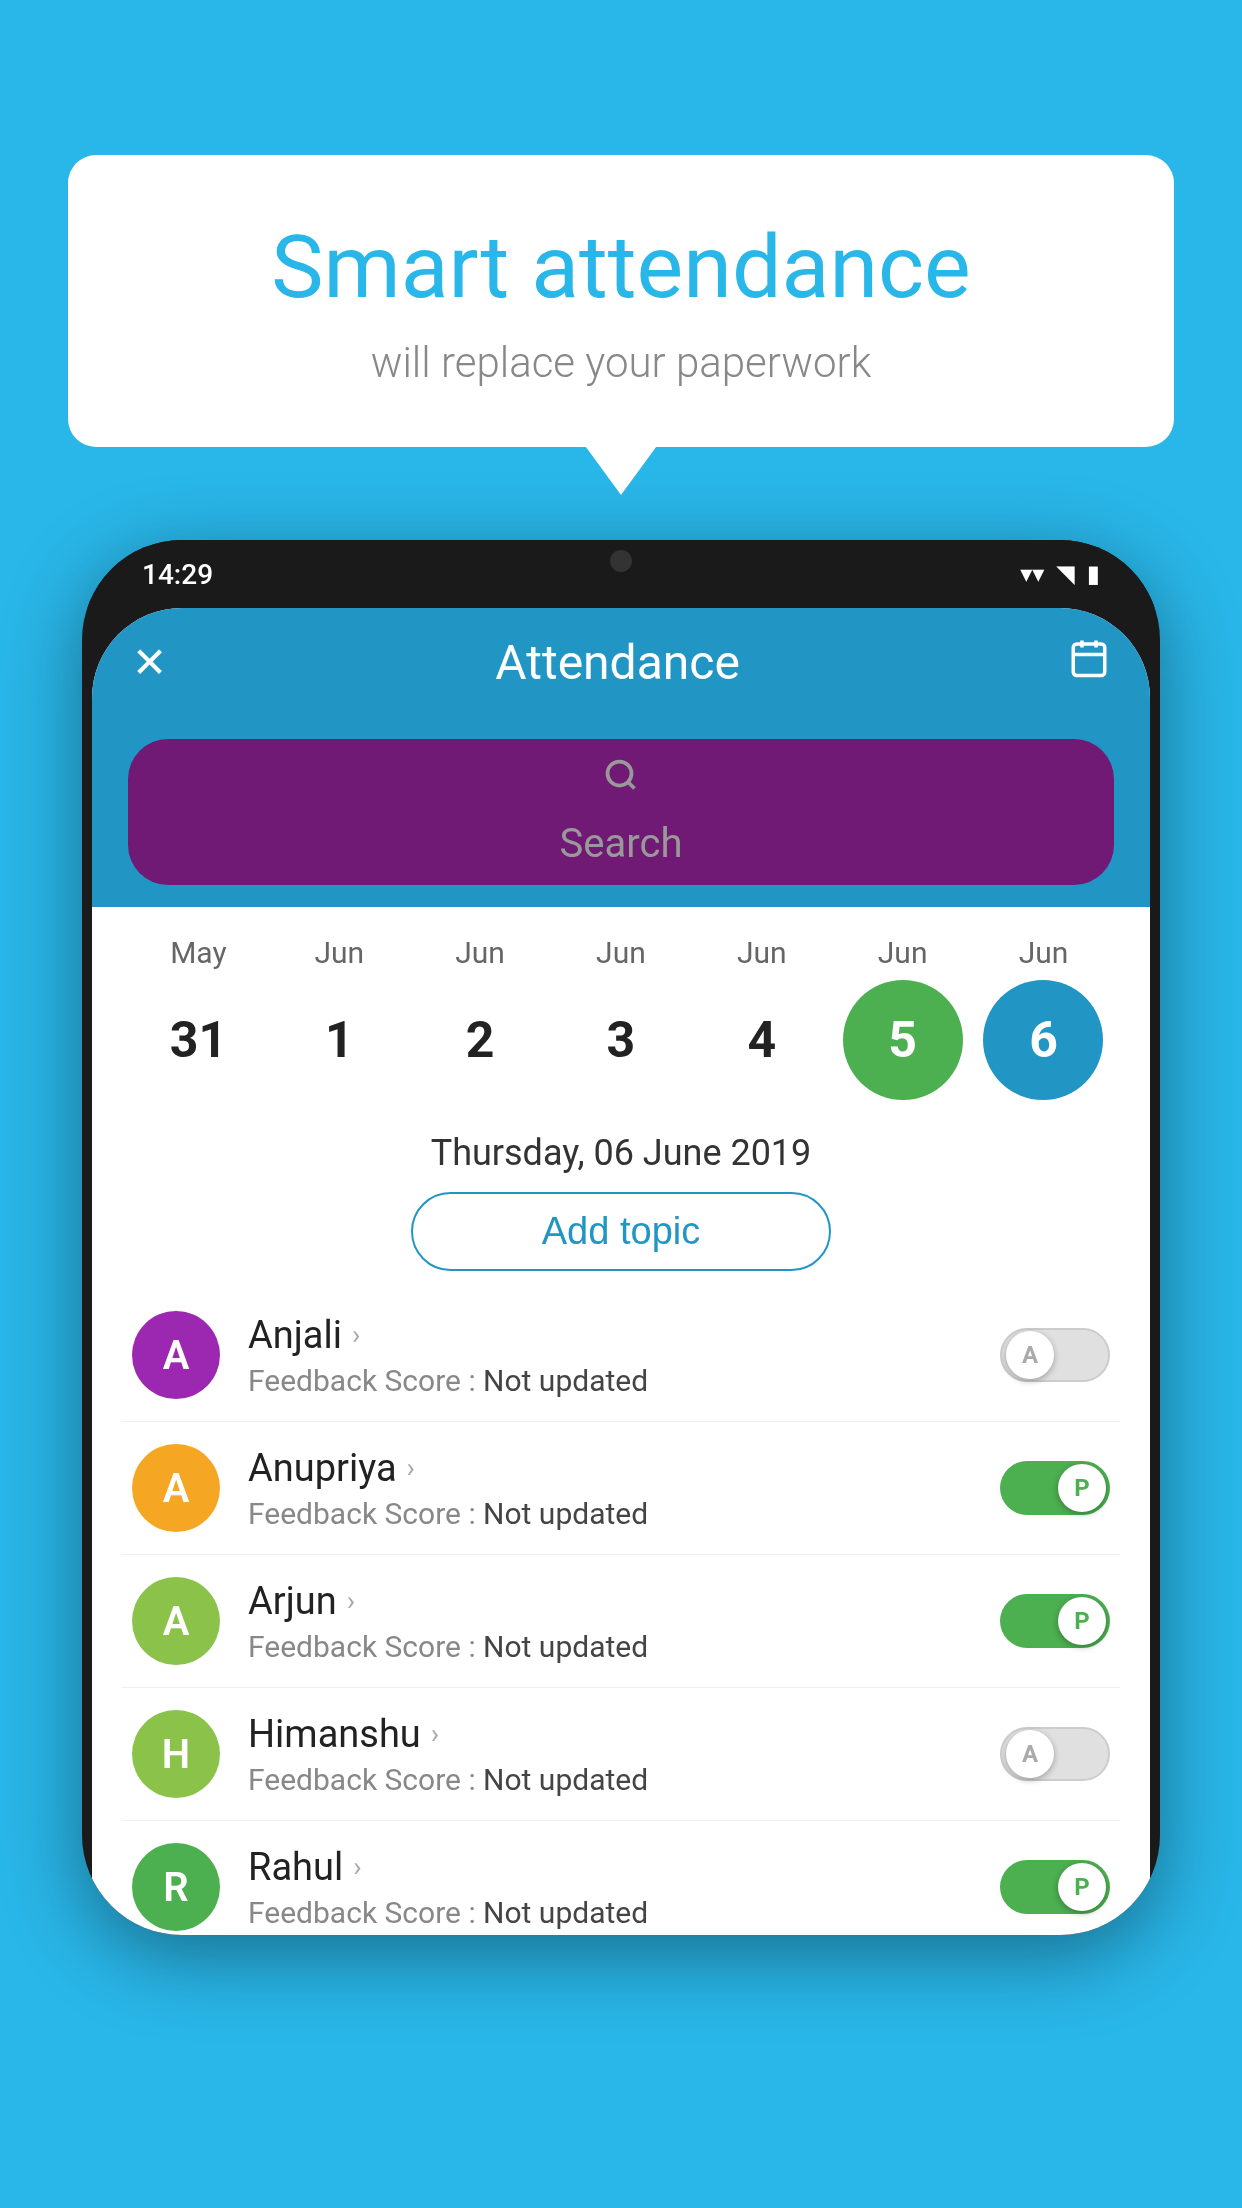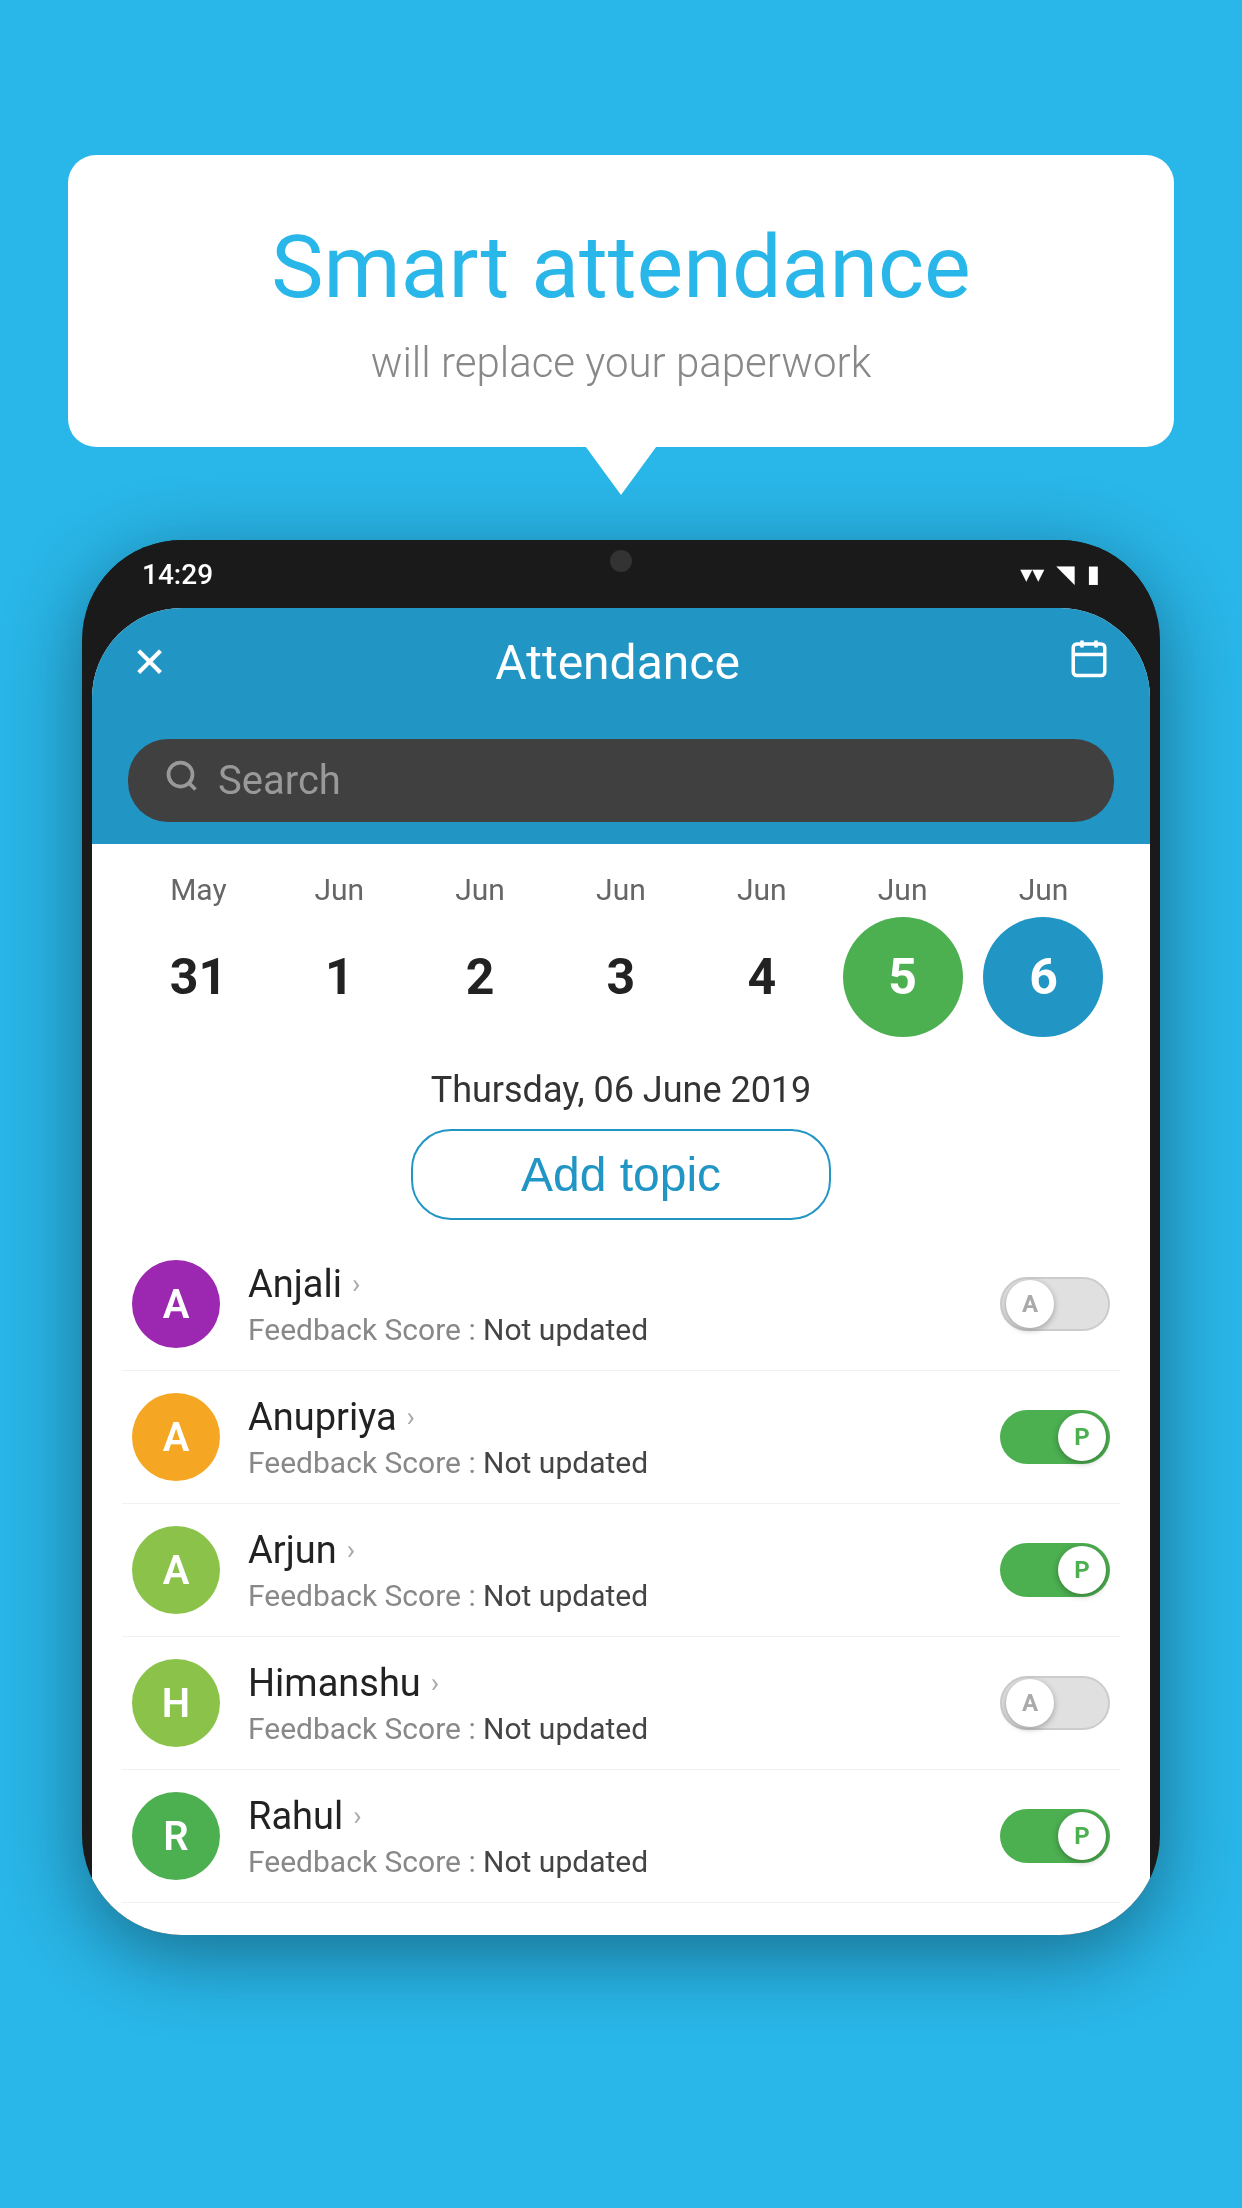--- a/index.html
+++ b/index.html
@@ -155,26 +155,27 @@
       font-size: 38px;
     }
 
     
     .search-bar-container {
       padding: 22px 36px;
       background: #2196c4;
     }
 
     .search-bar {
-      background: #404040;
+      background: #701a75;
       border-radius: 40px;
       display: flex;
       align-items: center;
       padding: 18px 36px;
       gap: 18px;
+      flex-direction: column;
     }
 
     .search-icon-el {
       color: #999;
       font-size: 36px;
     }
 
     .search-placeholder {
       color: #999;
       font-size: 40px;
@@ -236,21 +237,21 @@
     }
 
     
     .add-topic-btn {
       display: block;
       margin: 0 auto 18px;
       border: 2px solid #2196c4;
       border-radius: 40px;
       padding: 16px 60px;
       color: #2196c4;
-      font-size: 48px;
+      font-size: 38px;
       background: white;
       text-align: center;
       width: 420px;
     }
 
     
     .avg-feedback {
       text-align: center;
       font-size: 34px;
       color: #888;

